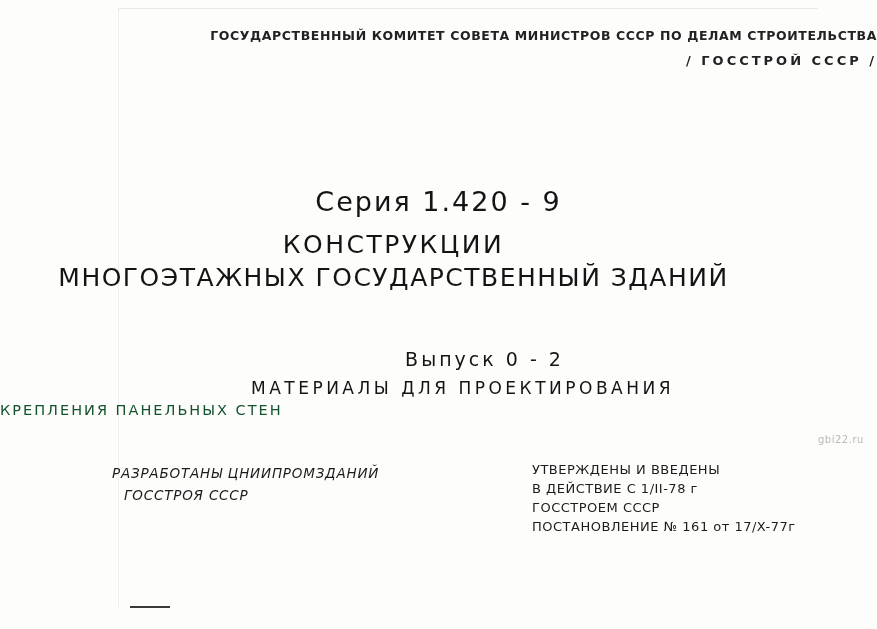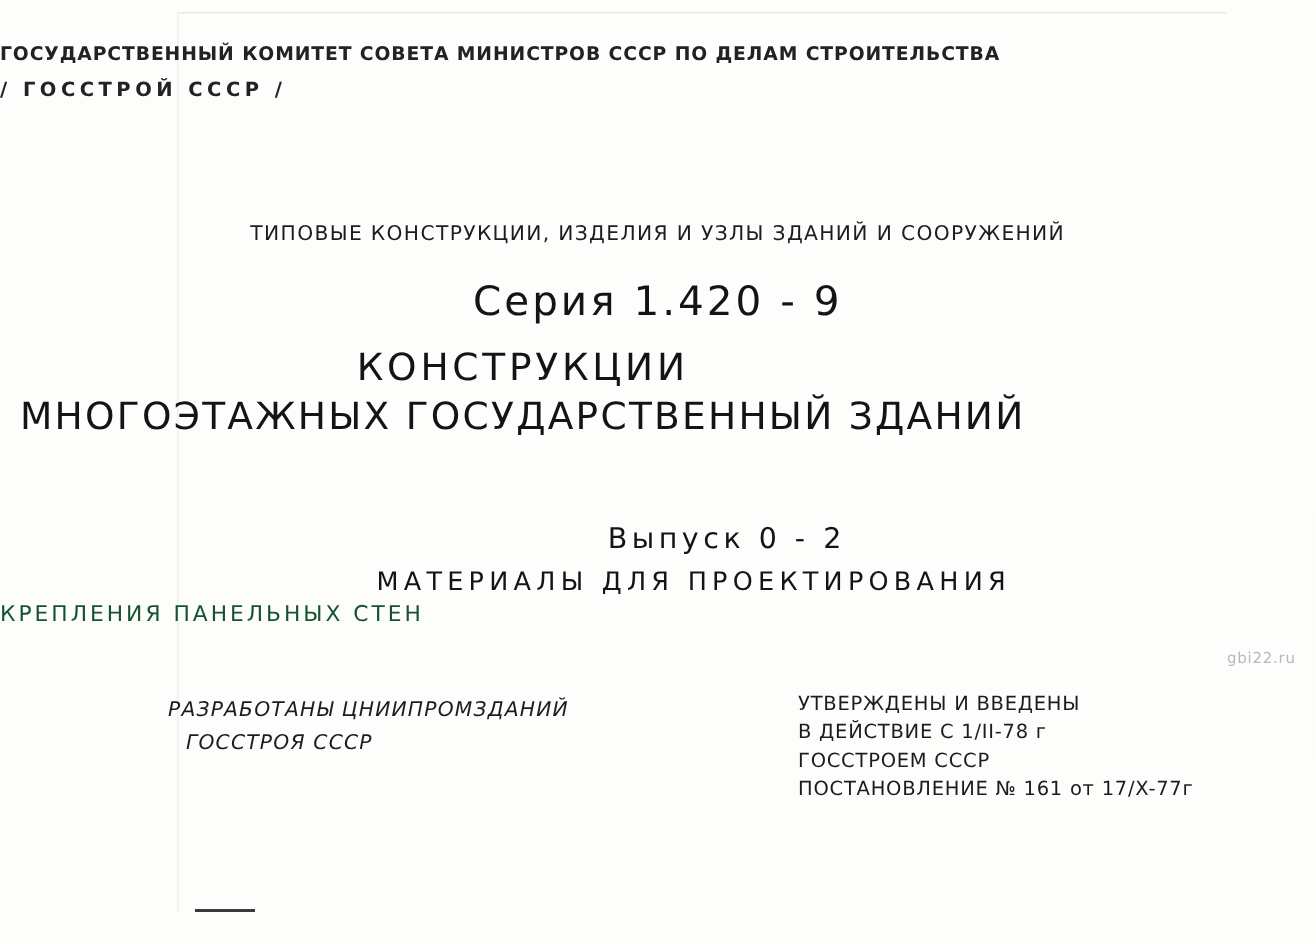--- a/index.html
+++ b/index.html
@@ -44,21 +44,21 @@
     width: 40px;
     height: 2px;
     background: #3a3a3a;
   }
 
   .header-block {
     position: absolute;
     left: 0;
     top: 28px;
     width: 877px;
-    text-align: left;
+    text-align: right;
   }
   .header-line1 {
     font-size: 12.5px;
     letter-spacing: 0.6px;
     font-weight: 600;
     color: #222;
     white-space: nowrap;
   }
   .header-line2 {
     margin-top: 10px;
@@ -89,20 +89,21 @@
     letter-spacing: 2px;
     color: #141414;
   }
 
   .main-title {
     position: absolute;
     left: 0;
     top: 230px;
     width: 697px;
     text-align: center;
+    padding-left: 45px;
   }
   .mt1 {
     font-size: 25px;
     letter-spacing: 2.5px;
     color: #141414;
   }
   .mt2 {
     margin-top: 4px;
     font-size: 25px;
     letter-spacing: 1.5px;
@@ -197,21 +198,20 @@
 
   <div class="scan-edge-top"></div>
   <div class="scan-edge-left"></div>
   <div class="scan-edge-bottom"></div>
 
   <div class="header-block">
     <div class="header-line1">ГОСУДАРСТВЕННЫЙ КОМИТЕТ СОВЕТА МИНИСТРОВ СССР ПО ДЕЛАМ СТРОИТЕЛЬСТВА</div>
     <div class="header-line2">/ ГОССТРОЙ   СССР /</div>
   </div>
 
-  <div class="subtitle">ТИПОВЫЕ КОНСТРУКЦИИ, ИЗДЕЛИЯ И УЗЛЫ ЗДАНИЙ И СООРУЖЕНИЙ</div>
 
   <div class="series">Серия 1.420 - 9</div>
 
   <div class="main-title">
     <div class="mt1">КОНСТРУКЦИИ</div>
     <div class="mt2">МНОГОЭТАЖНЫХ ГОСУДАРСТВЕННЫЙ ЗДАНИЙ</div>
   </div>
 
   <div class="issue">Выпуск 0 - 2</div>
 

